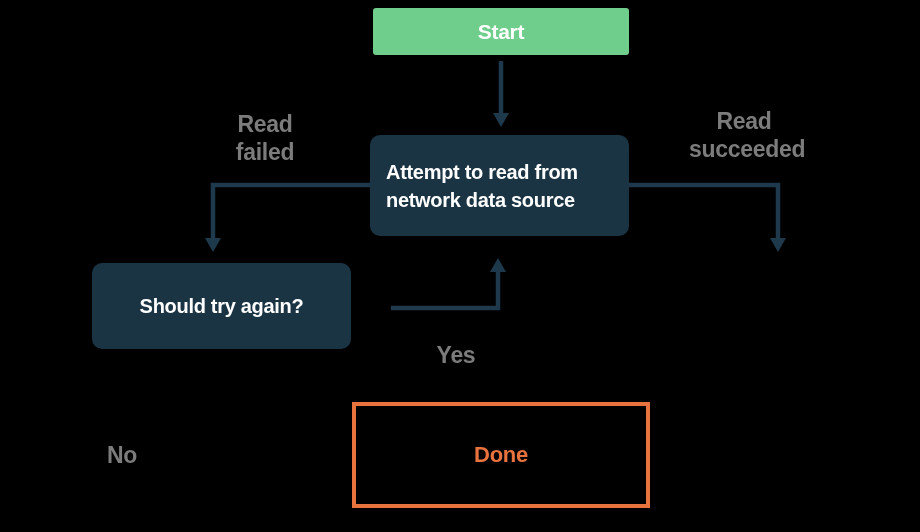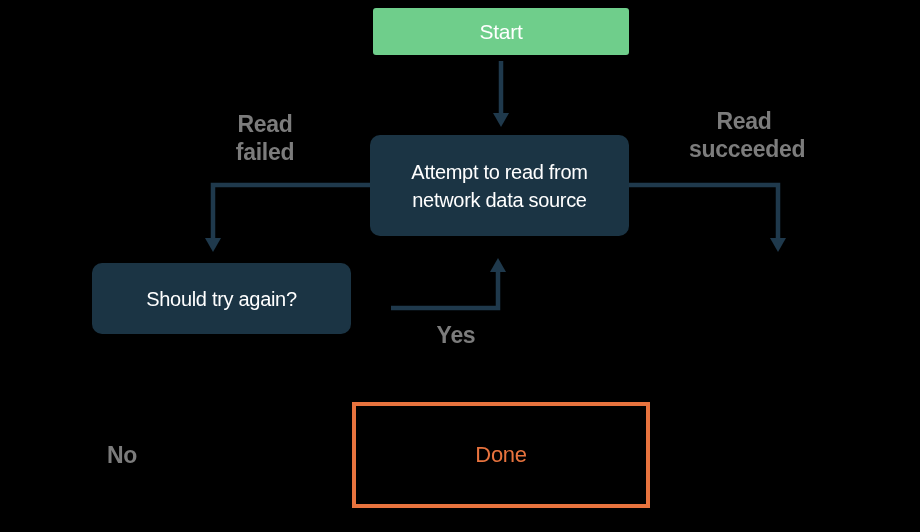--- a/index.html
+++ b/index.html
@@ -19,61 +19,61 @@
     position:relative;
   }
   .canvas{position:absolute;inset:0;width:920px;height:532px;}
   svg.arrows{position:absolute;left:0;top:0;width:920px;height:532px;pointer-events:none;}
   svg.arrows path{fill:none;stroke:var(--arrow);stroke-width:4.5;stroke-miterlimit:10;}
   svg.arrows polygon{fill:var(--arrow);stroke:none;}
 
   .node{
     position:absolute;
     display:flex;align-items:center;justify-content:center;
-    text-align:center;
+    text-align:left;
     color:var(--node-text);
-    font-weight:normal;
+    font-weight:bold;
     letter-spacing:-0.3px;
   }
   .node-start{
     left:373px;top:8px;width:256px;height:47px;
     background:var(--start-fill);
     border-radius:3px;
     font-size:21px;
   }
   .node-process{
     background:var(--node-fill);
     border-radius:10px;
     font-size:20px;
     line-height:28px;
     padding:16px 16px;
   }
   .node-attempt{left:370px;top:135px;width:259px;height:101px;}
-  .node-retry{left:92px;top:263px;width:259px;height:71px;}
+  .node-retry{left:92px;top:263px;width:259px;height:86px;}
   .node-update{left:652px;top:263px;width:259px;height:99px;}
   .node-done{
     left:352px;top:402px;width:298px;height:106px;
     background:transparent;
     border:4px solid var(--accent-orange);
     color:var(--accent-orange);
     font-size:22px;
   }
 
   .edge-label{
     position:absolute;
     color:var(--label-gray);
     font-weight:bold;
     font-size:23px;
     line-height:28px;
     text-align:center;
     letter-spacing:-0.3px;
   }
   .lbl-read-failed{left:225px;top:110px;width:80px;}
   .lbl-read-succeeded{left:689px;top:107px;width:110px;}
-  .lbl-yes{left:426px;top:321px;width:60px;}
+  .lbl-yes{left:426px;top:341px;width:60px;}
   .lbl-no{left:92px;top:441px;width:60px;}
 </style>
 </head>
 <body>
 
 <div class="canvas">
 
   <svg class="arrows" viewBox="0 0 920 532" xmlns="http://www.w3.org/2000/svg">
 
     <path d="M 501 61 L 501 113"></path>

